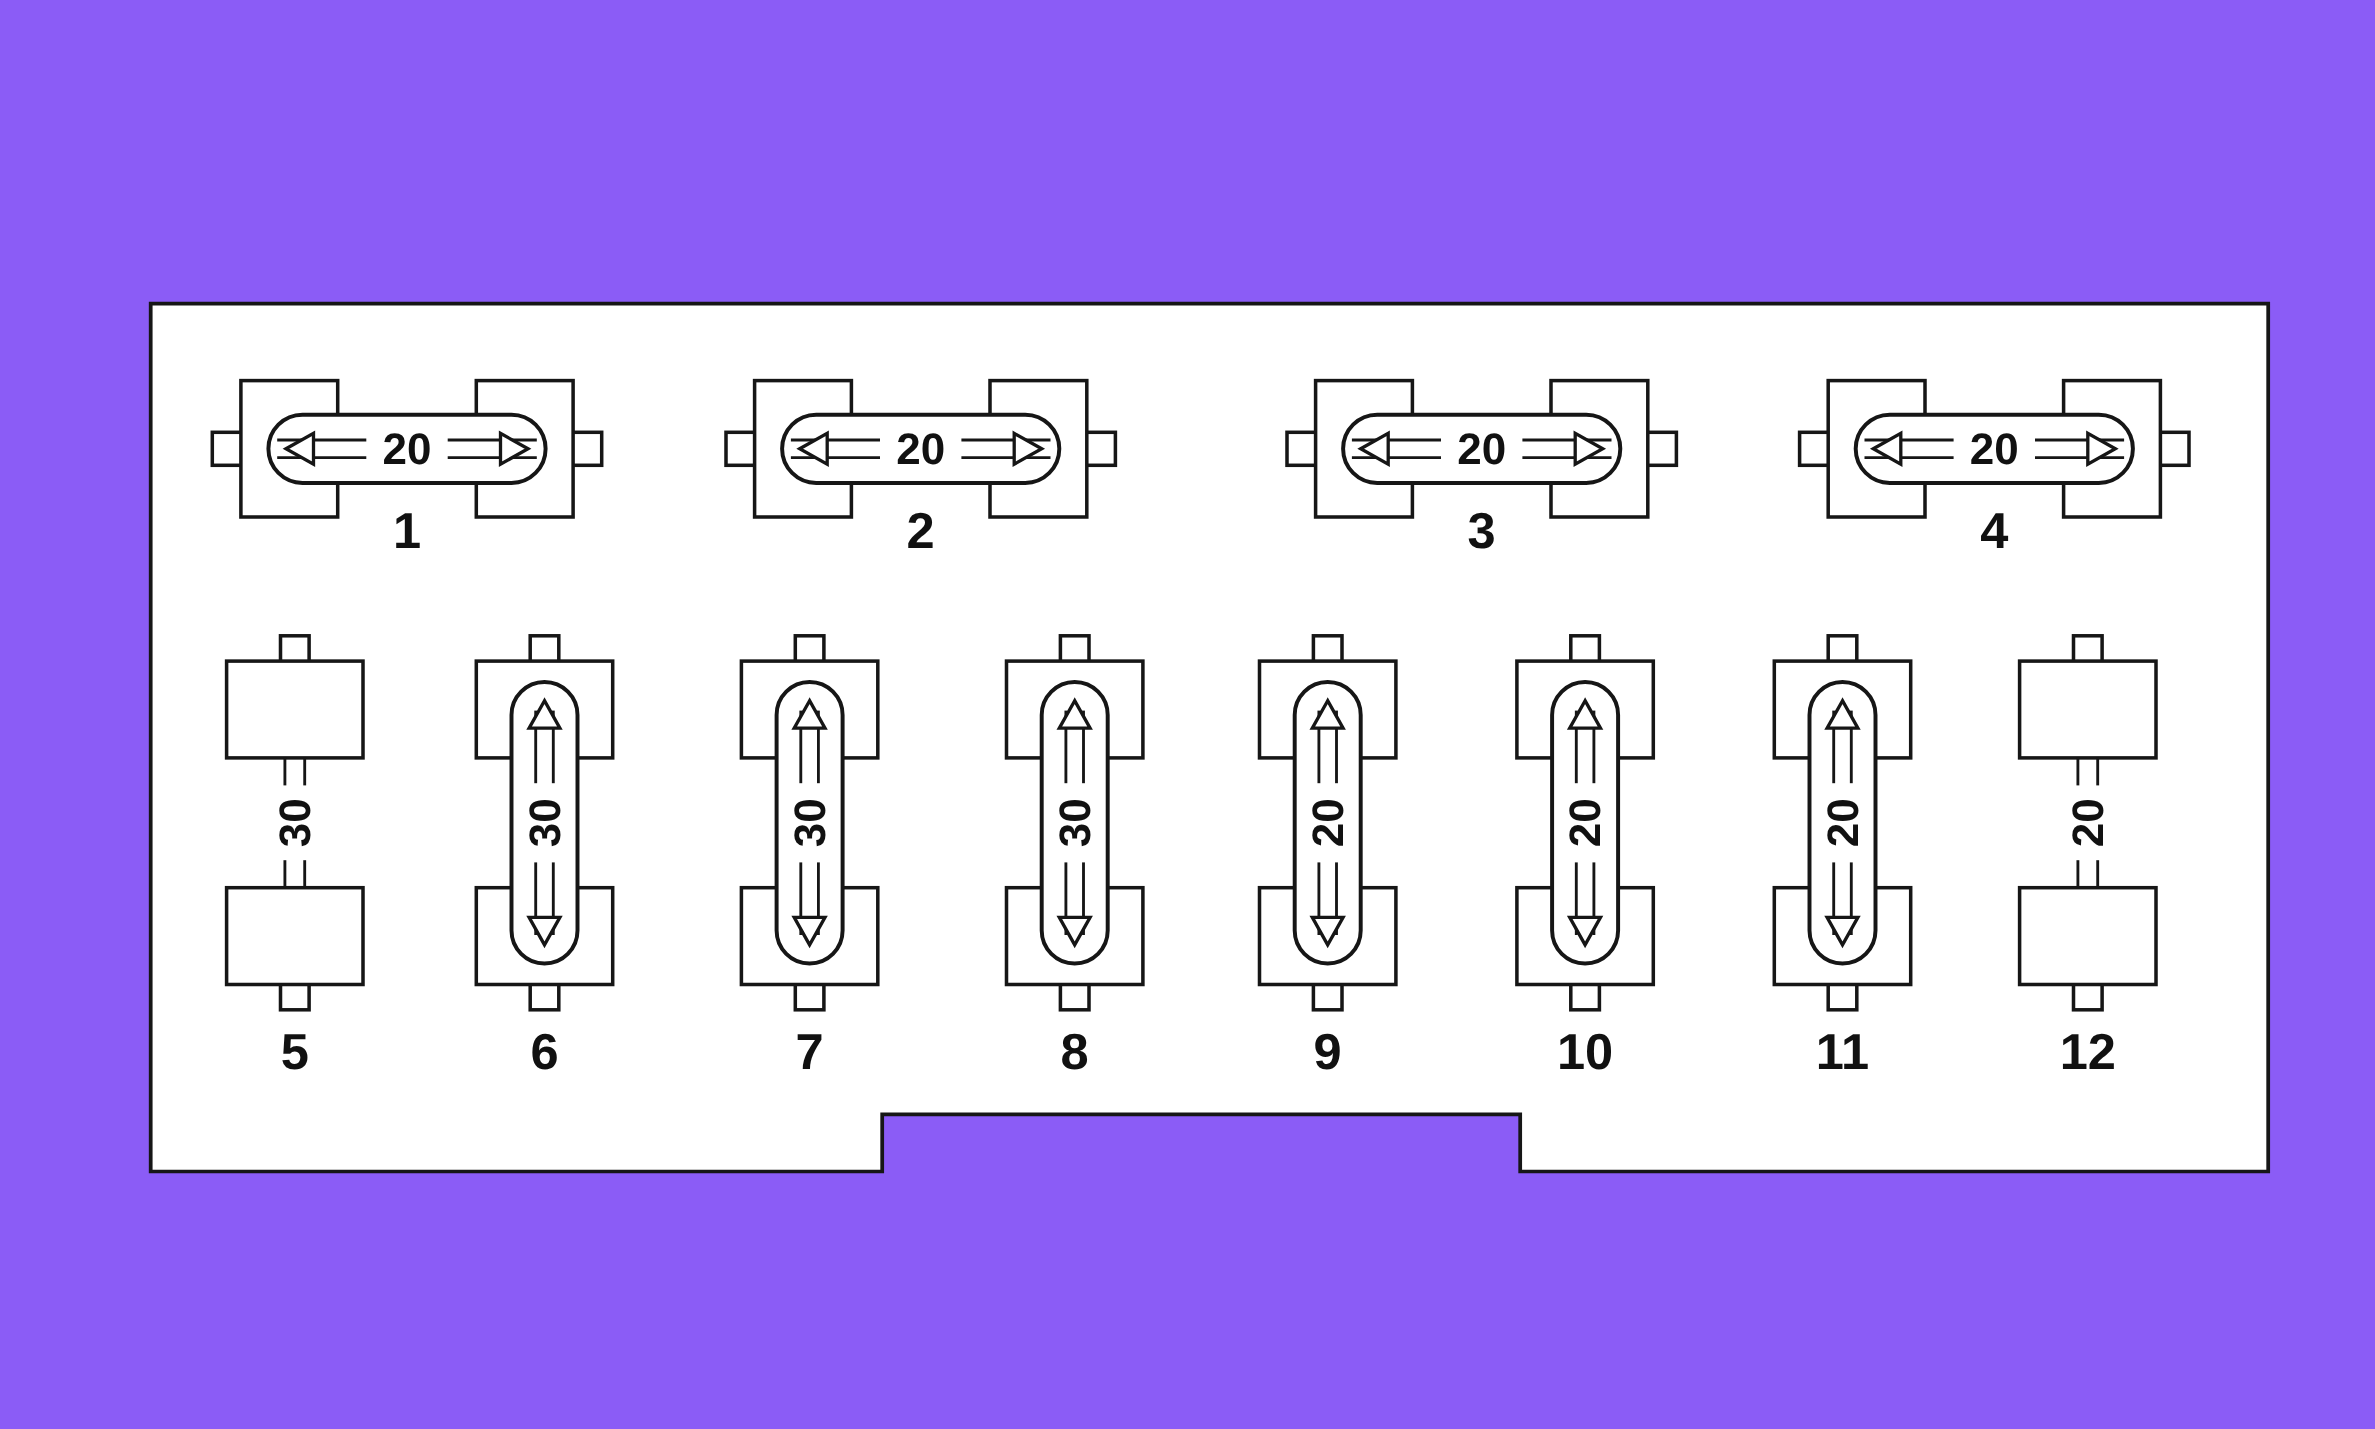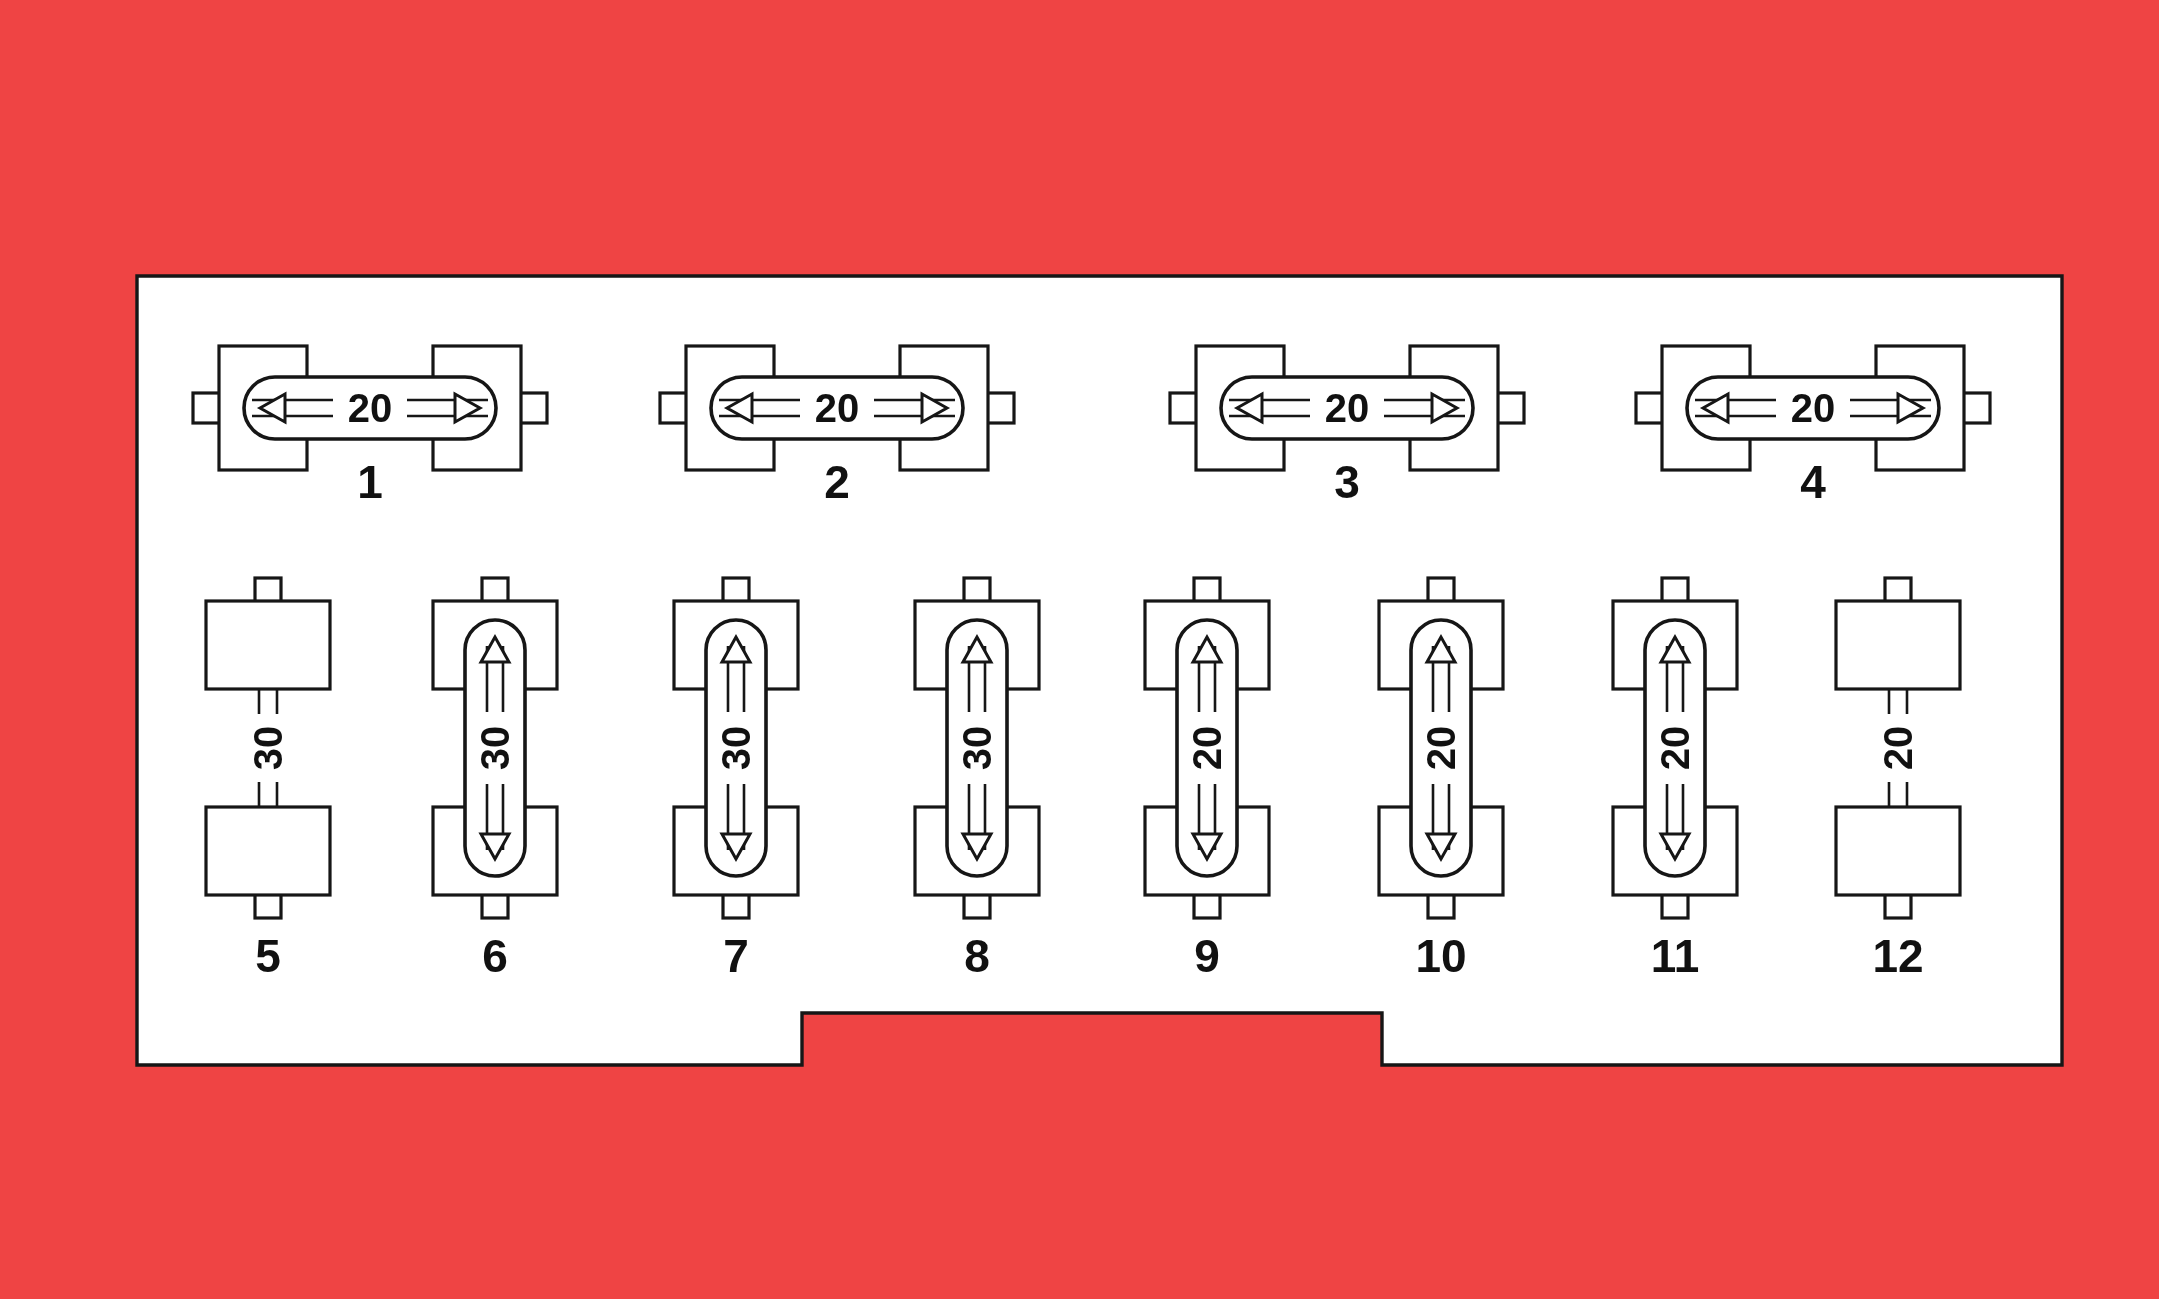--- a/index.html
+++ b/index.html
@@ -4,21 +4,21 @@
 <style>
   html, body {
     margin: 0;
     padding: 0;
     background: #ffffff;
   }
   .stage {
     position: relative;
     width: 2159px;
     height: 1299px;
-    background: #ef4444;
+    background: #8b5cf6;
     overflow: hidden;
   }
   svg {
     display: block;
   }
   svg text {
     font-family: "Liberation Sans", "DejaVu Sans", sans-serif;
     font-weight: bold;
     fill: #111111;
   }

